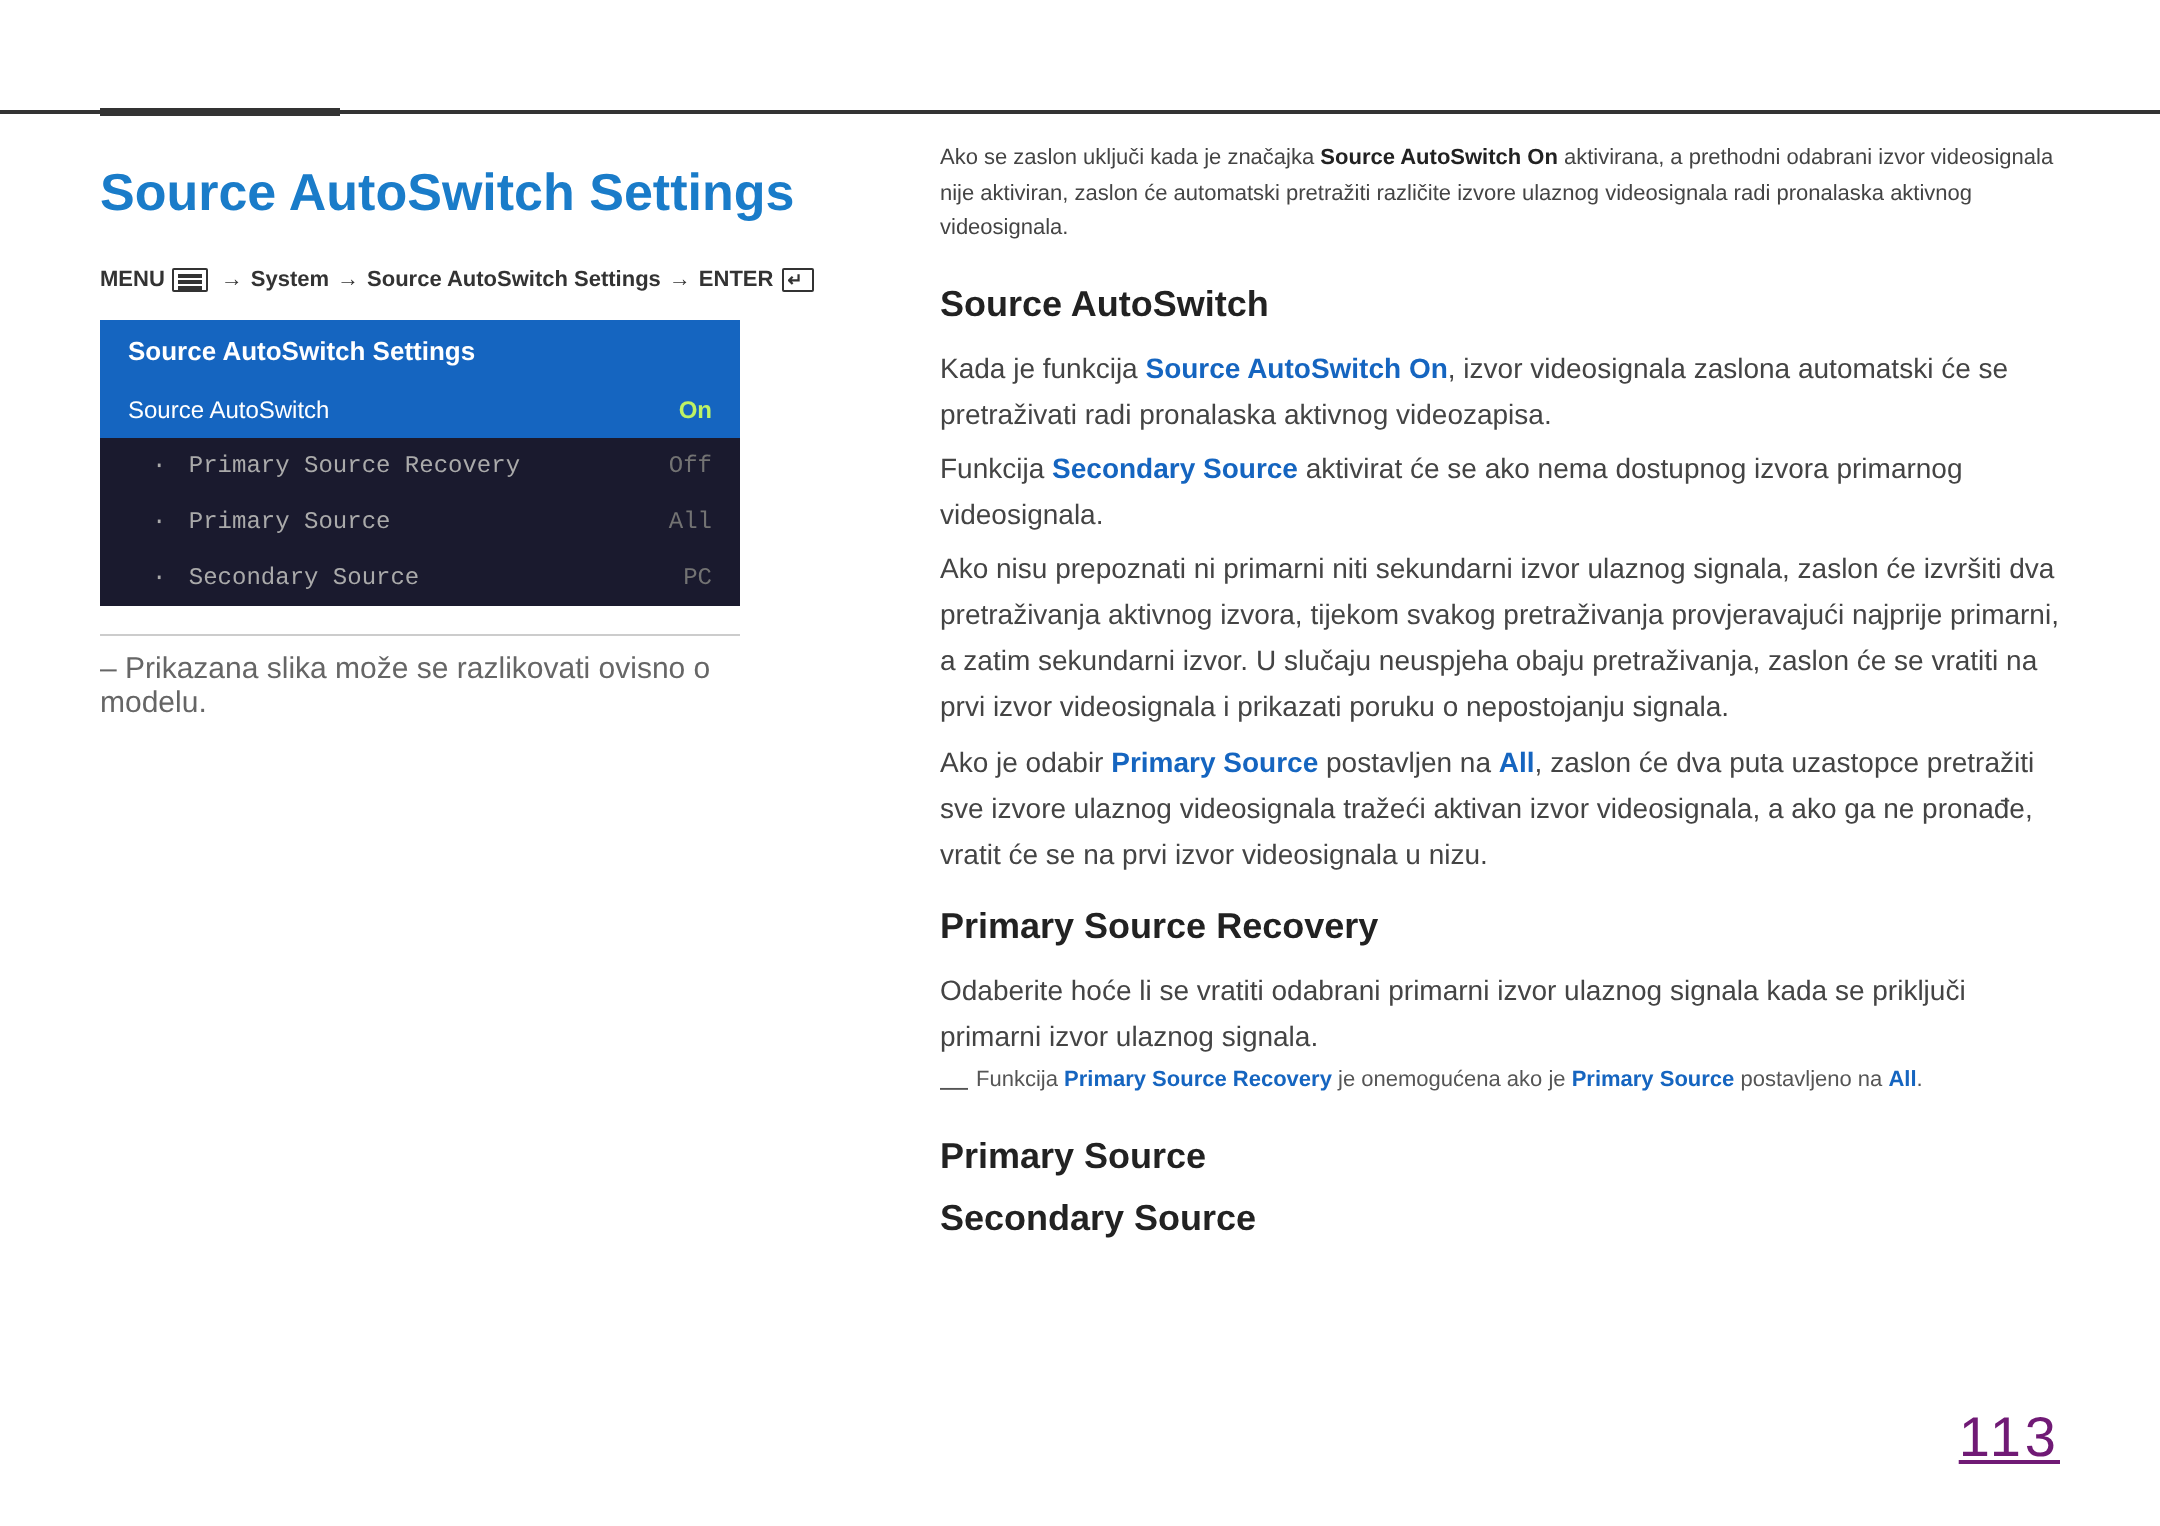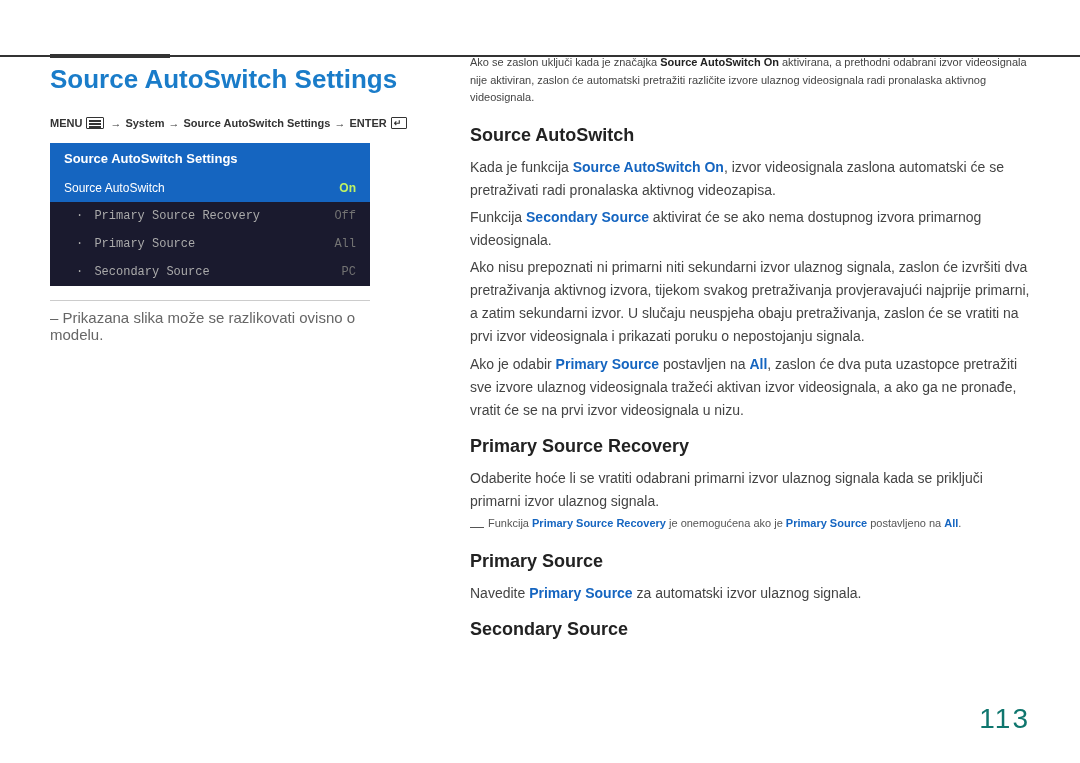--- a/index.html
+++ b/index.html
@@ -39,21 +39,21 @@
       height: 4px;
       background: #333;
       position: absolute;
       top: 54px;
       left: 50px;
     }
 
     .content-area {
       display: flex;
       flex-direction: row;
-      margin-top: 14px;
+      margin-top: 31px;
       gap: 30px;
     }
 
     
     .left-column {
       width: 380px;
       flex-shrink: 0;
     }
 
     .page-title {
@@ -226,23 +226,24 @@
       font-size: 14px;
       line-height: 1.4;
     }
 
     
     .page-number {
       position: absolute;
       bottom: 28px;
       right: 50px;
       font-size: 28px;
-      color: #0f766e;
+      color: #701a75;
       font-weight: 300;
       letter-spacing: 2px;
+      text-decoration: underline;
     }
   </style>
 </head>
 <body>
 
 <div class="page-container">
 
   <div class="left-accent-line"></div>
   <div class="top-line"></div>
 
@@ -313,22 +314,19 @@
       <h2 class="section-title">Primary Source Recovery</h2>
       <p class="section-content">
         Odaberite hoće li se vratiti odabrani primarni izvor ulaznog signala kada se priključi primarni izvor ulaznog signala.
       </p>
       <div class="note-line">
         <span class="dash">—</span>
         <span>Funkcija <strong style="color:#1565c0;">Primary Source Recovery</strong> je onemogućena ako je <strong style="color:#1565c0;">Primary Source</strong> postavljeno na <strong style="color:#1565c0;">All</strong>.</span>
       </div>
 
       <h2 class="section-title">Primary Source</h2>
-      <p class="section-content" style="margin-bottom: 14px;">
-        Navedite <strong>Primary Source</strong> za automatski izvor ulaznog signala.
-      </p>
 
       <h2 class="section-title">Secondary Source</h2>
     </div>
   </div>
 
   <div class="page-number">113</div>
 </div>
 
 </body></html>

